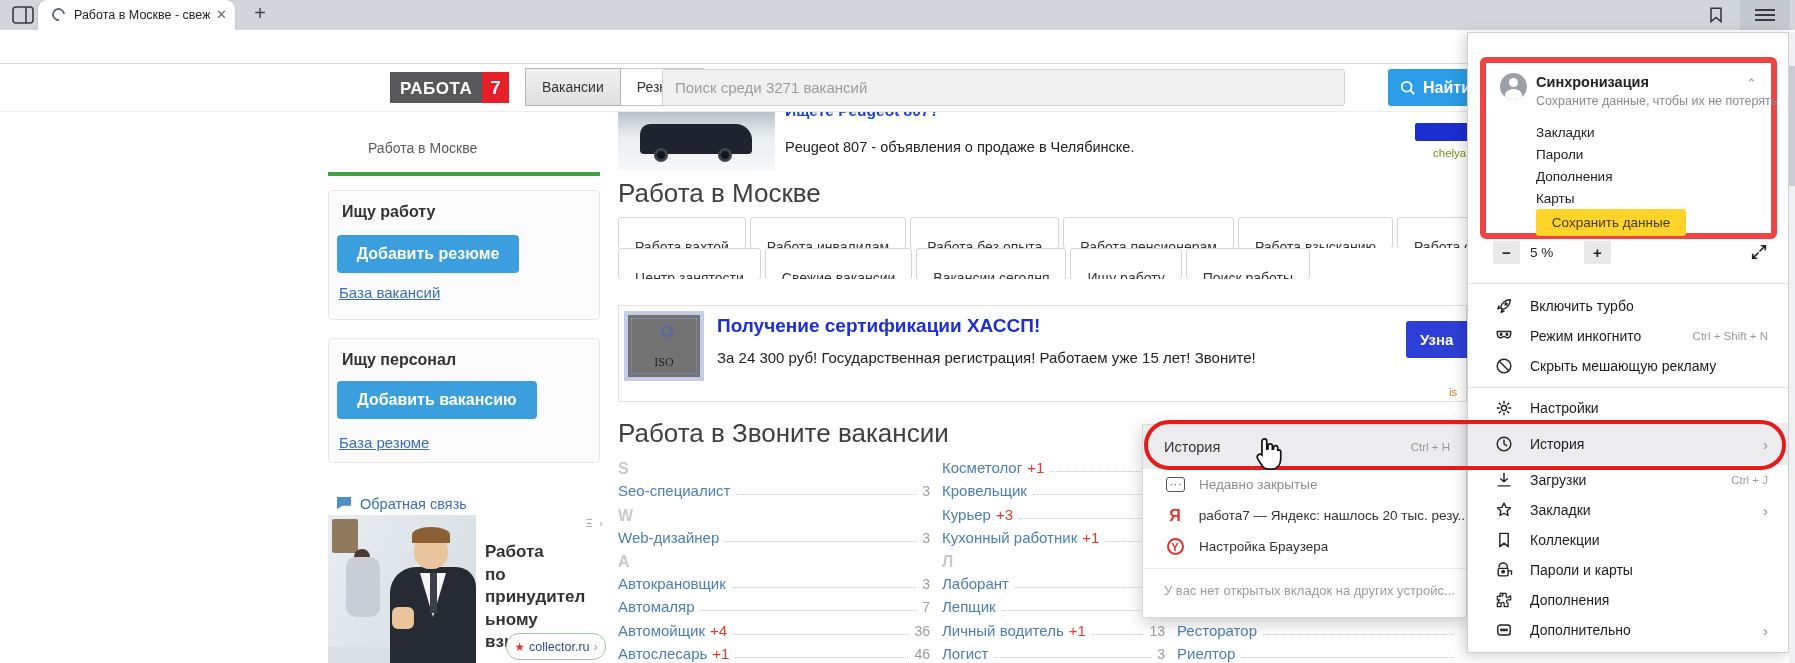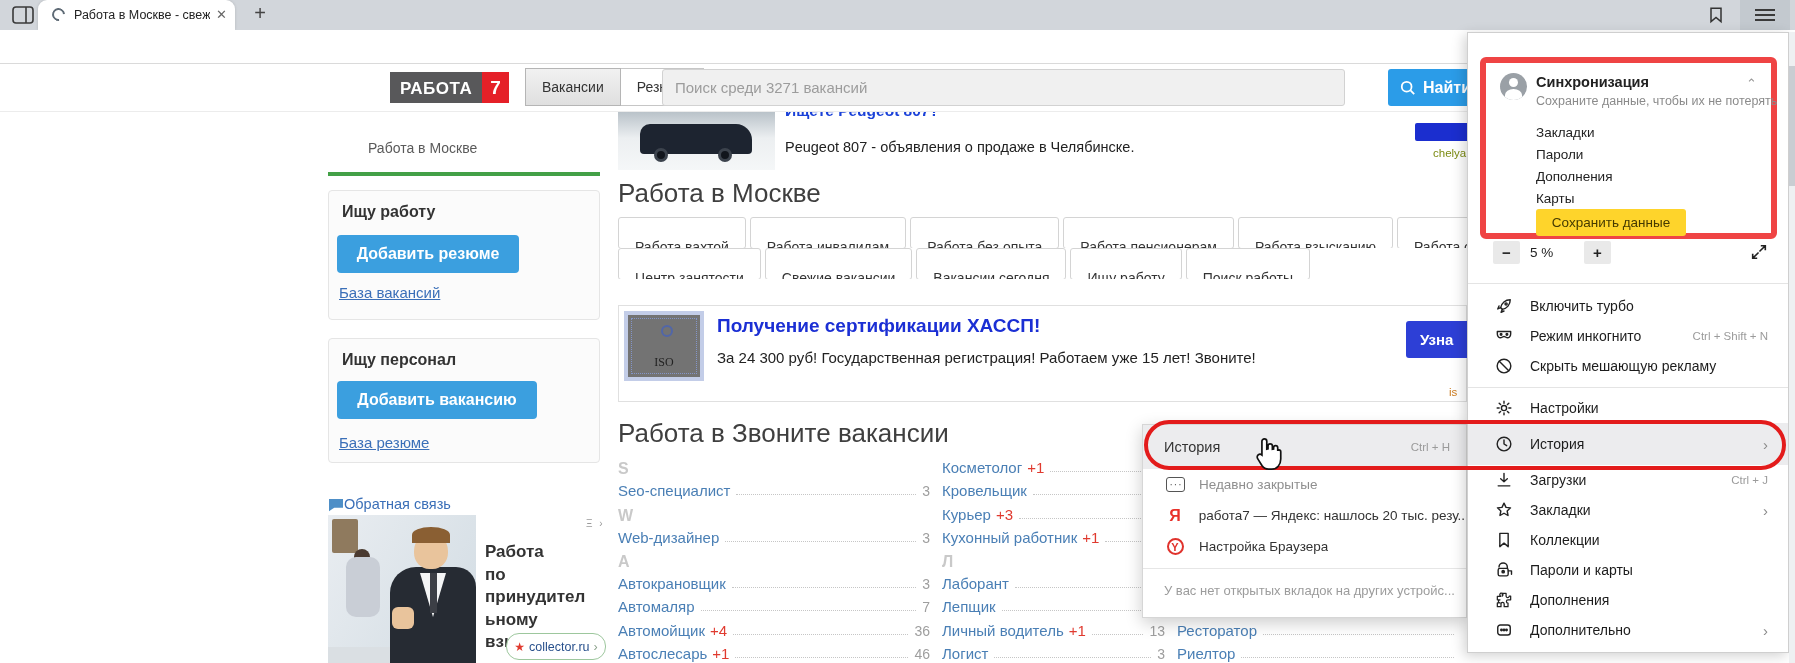--- a/index.html
+++ b/index.html
@@ -42,21 +42,21 @@
   .find-btn{position:absolute;left:1388px;top:5px;width:110px;height:37px;background:#2b9ce8;border:none;border-radius:3px;color:#fff;font-weight:bold;font-size:16px;display:flex;align-items:center;gap:7px;padding:0 12px;font-family:"Liberation Sans",sans-serif}
 
   
   .sidebar{position:absolute;left:328px;top:112px;width:280px;height:551px}
   .side-nav-item{position:absolute;left:40px;top:28px;font-size:14px;color:#5a5a5a}
   .green-line{position:absolute;left:0;top:60px;width:272px;height:4px;background:#43a047}
   .side-box{position:absolute;left:0;width:272px;background:#fbfbfb;border:1px solid #e5e5e5;border-radius:4px}
   .side-box .bx-title{position:absolute;left:13px;top:12px;font-weight:bold;font-size:16px;color:#333}
   .blue-btn{position:absolute;left:8px;background:#3b9fdf;border:none;border-radius:4px;color:#fff;font-weight:bold;font-size:16px;font-family:"Liberation Sans",sans-serif}
   .side-link{position:absolute;left:10px;font-size:15px;color:#3a6fb8;text-decoration:underline}
-  .feedback{position:absolute;left:0;top:384px;display:flex;gap:0;align-items:flex-end}
+  .feedback{position:absolute;left:8px;top:384px;display:flex;gap:8px;align-items:flex-start}
   .feedback span{font-size:14.5px;color:#3a6fb8}
   .photo-ad{position:absolute;left:0;top:403px;width:280px;height:148px}
   .photo{position:absolute;left:0;top:0;width:148px;height:148px;background:linear-gradient(120deg,#e9edf1,#d2dce3);overflow:hidden}
   .photo .shelf{position:absolute;left:4px;top:4px;width:26px;height:34px;background:#8f7a5e;border-radius:2px}
   .photo .woman{position:absolute;left:18px;top:42px;width:34px;height:60px;background:#c9ced6;border-radius:10px}
   .photo .whead{position:absolute;left:26px;top:34px;width:16px;height:16px;background:#4a3a30;border-radius:50%}
   .photo .suit{position:absolute;left:62px;top:52px;width:86px;height:96px;background:#262b33;border-radius:26px 20px 0 0}
   .photo .shirt{position:absolute;left:92px;top:58px;width:26px;height:44px;background:#f4f5f6;clip-path:polygon(0 0,100% 0,50% 100%)}
   .photo .tie{position:absolute;left:102px;top:58px;width:7px;height:40px;background:#3c3f46}
   .photo .head{position:absolute;left:86px;top:18px;width:34px;height:36px;background:#e9c49c;border-radius:50% 50% 45% 45%}

